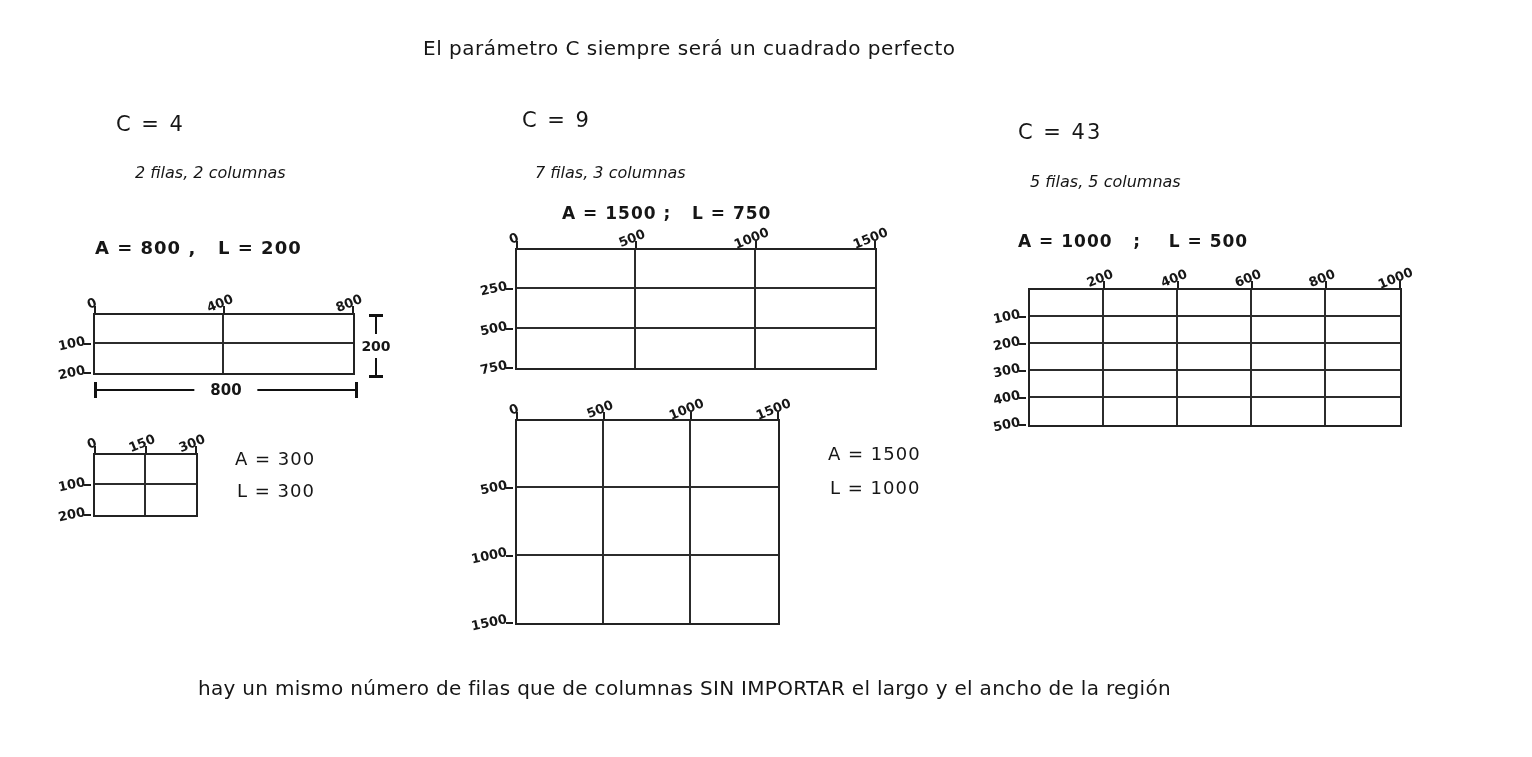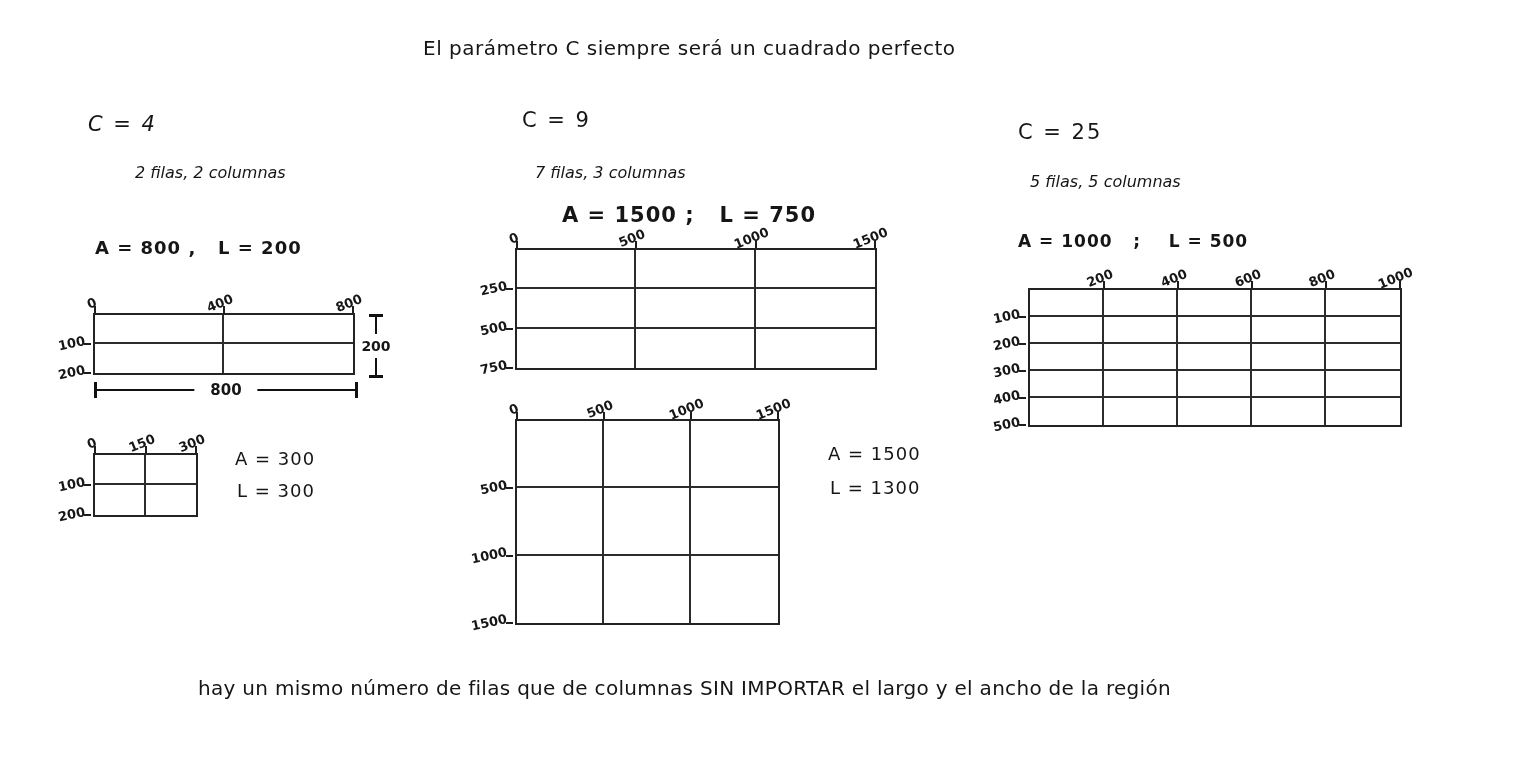--- a/index.html
+++ b/index.html
@@ -34,21 +34,21 @@
   .hdim .dlabel{position:absolute;left:50%;top:50%;transform:translate(-50%,-50%);
       background:#fff;padding:0 16px;font-size:15px;font-weight:bold;}
 </style>
 </head>
 <body>
 
 <div class="canvas">
 
   <div class="abs title" style="left:423px;top:36px;text-align:right;">El parámetro C siempre será un cuadrado perfecto</div>
 
-  <div class="abs cval" style="left:88px;top:112px;font-style:italic;">C = 4</div>
+  <div class="abs cval" style="left:116px;top:112px;">C = 4</div>
   <div class="abs sub" style="left:135px;top:163px;">2 filas, 2 columnas</div>
   <div class="abs params" style="left:95px;top:237px;">A = 800 ,   L = 200</div>
 
   <div class="grid" style="left: 93px; top: 313px; width: 262px; height: 62px; display: grid; grid-template-rows: repeat(2, 1fr); grid-template-columns: repeat(2, 1fr);">
     <span class="xl" style="left:0%">0</span>
     <span class="xl" style="left:50%">400</span>
     <span class="xl" style="left:100%">800</span>
     <span class="yl" style="top:50%">100</span>
     <span class="yl" style="top:100%">200</span>
     <div class="vdim" style="left:calc(100% + 16px);top:-1px;height:100%;width:14px;">
@@ -82,21 +82,21 @@
       <i class="tx" style="left: 50%;"></i>
       <i class="tx" style="left: 100%;"></i>
       <i class="ty" style="top: 50%;"></i>
       <i class="ty" style="top: 100%;"></i>
     </div>
   <div class="abs sideLbl" style="left:235px;top:448px;">A = 300</div>
   <div class="abs sideLbl" style="left:237px;top:480px;">L = 300</div>
 
   <div class="abs cval" style="left:522px;top:108px;">C = 9</div>
   <div class="abs sub" style="left:535px;top:163px;">7 filas, 3 columnas</div>
-  <div class="abs params" style="left:562px;top:203px;font-size:21px;">A = 1500 ;   L = 750</div>
+  <div class="abs params" style="left:562px;top:203px;font-size:17px;">A = 1500 ;   L = 750</div>
 
   <div class="grid" style="left: 515px; top: 248px; width: 362px; height: 122px; display: grid; grid-template-rows: repeat(3, 1fr); grid-template-columns: repeat(3, 1fr);">
     <span class="xl" style="left:0%">0</span>
     <span class="xl" style="left:33.33%">500</span>
     <span class="xl" style="left:66.67%">1000</span>
     <span class="xl" style="left:100%">1500</span>
     <span class="yl" style="top:33.33%">250</span>
     <span class="yl" style="top:66.67%">500</span>
     <span class="yl" style="top:100%">750</span>
   <div class="cell"></div>
@@ -136,23 +136,23 @@
       <div class="cell lc lr"></div>
       <i class="tx" style="left: 0%;"></i>
       <i class="tx" style="left: 33.33%;"></i>
       <i class="tx" style="left: 66.67%;"></i>
       <i class="tx" style="left: 100%;"></i>
       <i class="ty" style="top: 33.33%;"></i>
       <i class="ty" style="top: 66.67%;"></i>
       <i class="ty" style="top: 100%;"></i>
     </div>
   <div class="abs sideLbl" style="left:828px;top:443px;">A = 1500</div>
-  <div class="abs sideLbl" style="left:830px;top:477px;">L = 1300</div>
-
-  <div class="abs cval" style="left:1018px;top:120px;">C = 25</div>
+  <div class="abs sideLbl" style="left:830px;top:477px;">L = 1000</div>
+
+  <div class="abs cval" style="left:1018px;top:120px;">C = 43</div>
   <div class="abs sub" style="left:1030px;top:172px;">5 filas, 5 columnas</div>
   <div class="abs params" style="left:1018px;top:231px;font-size:17px;">A = 1000   ;    L = 500</div>
 
   <div class="grid" style="left: 1028px; top: 288px; width: 374px; height: 139px; display: grid; grid-template-rows: repeat(5, 1fr); grid-template-columns: repeat(5, 1fr);">
     <span class="xl" style="left:20%">200</span>
     <span class="xl" style="left:40%">400</span>
     <span class="xl" style="left:60%">600</span>
     <span class="xl" style="left:80%">800</span>
     <span class="xl" style="left:100%">1000</span>
     <span class="yl" style="top:20%">100</span>

